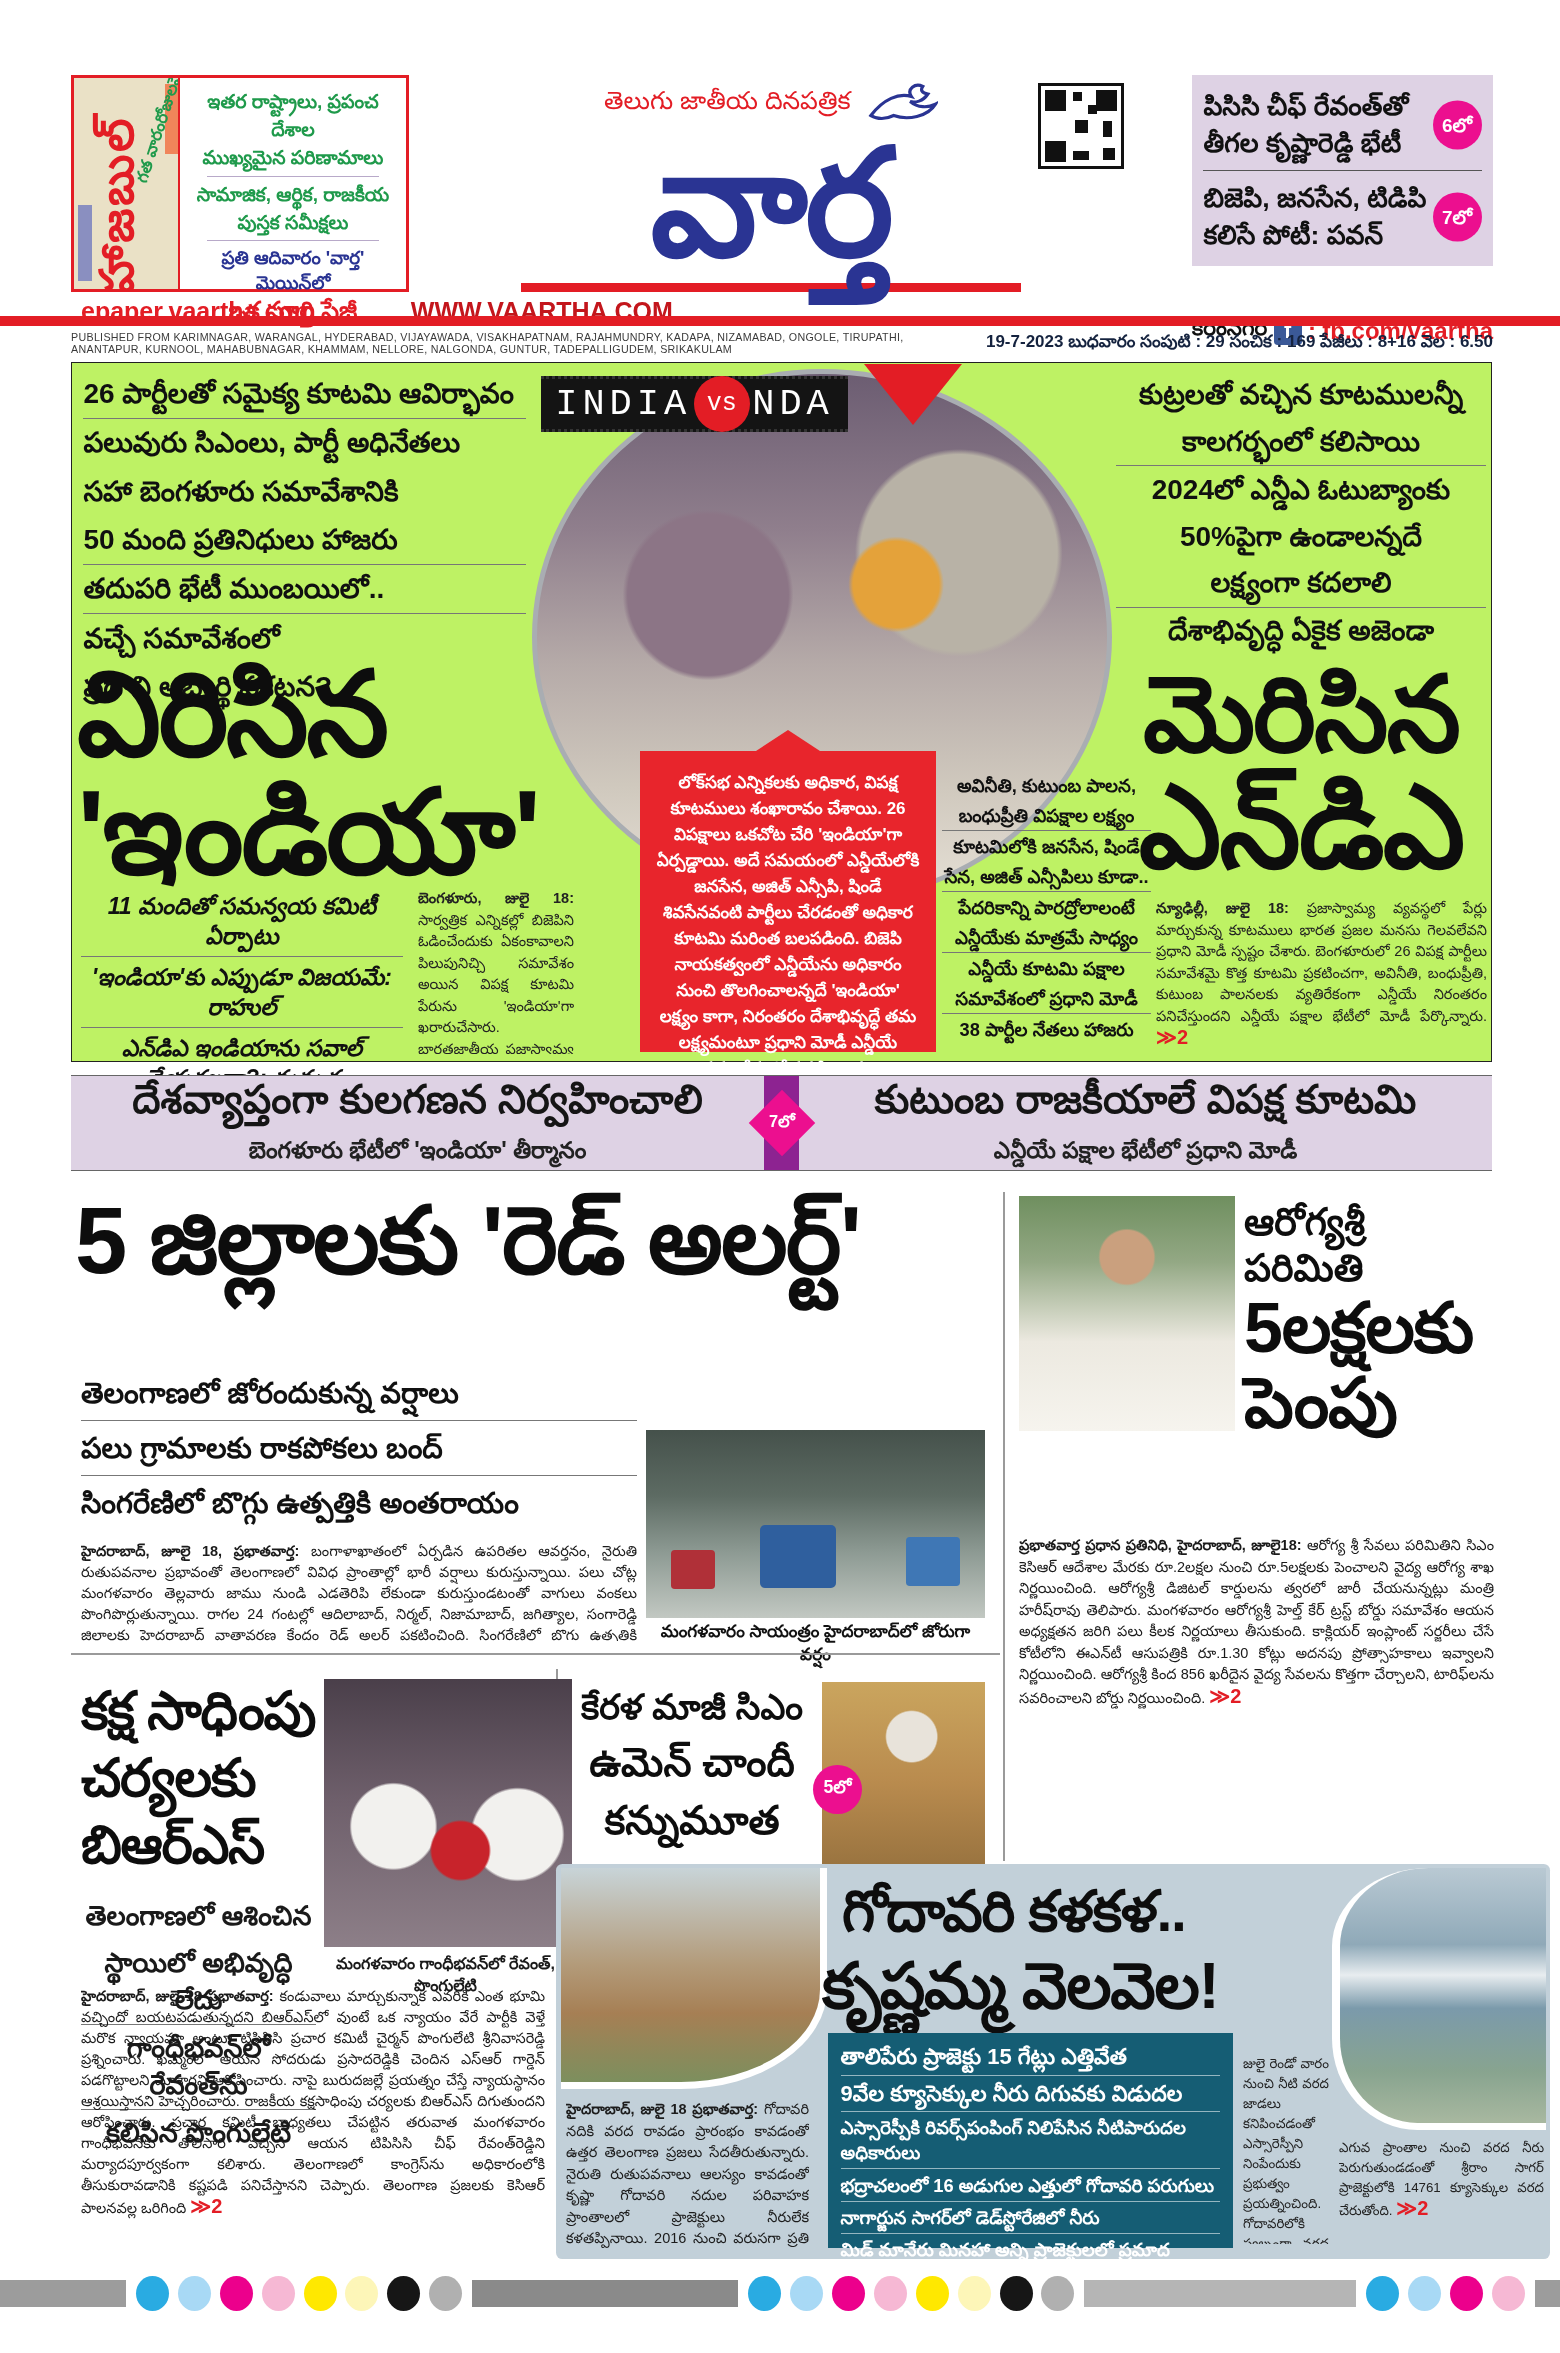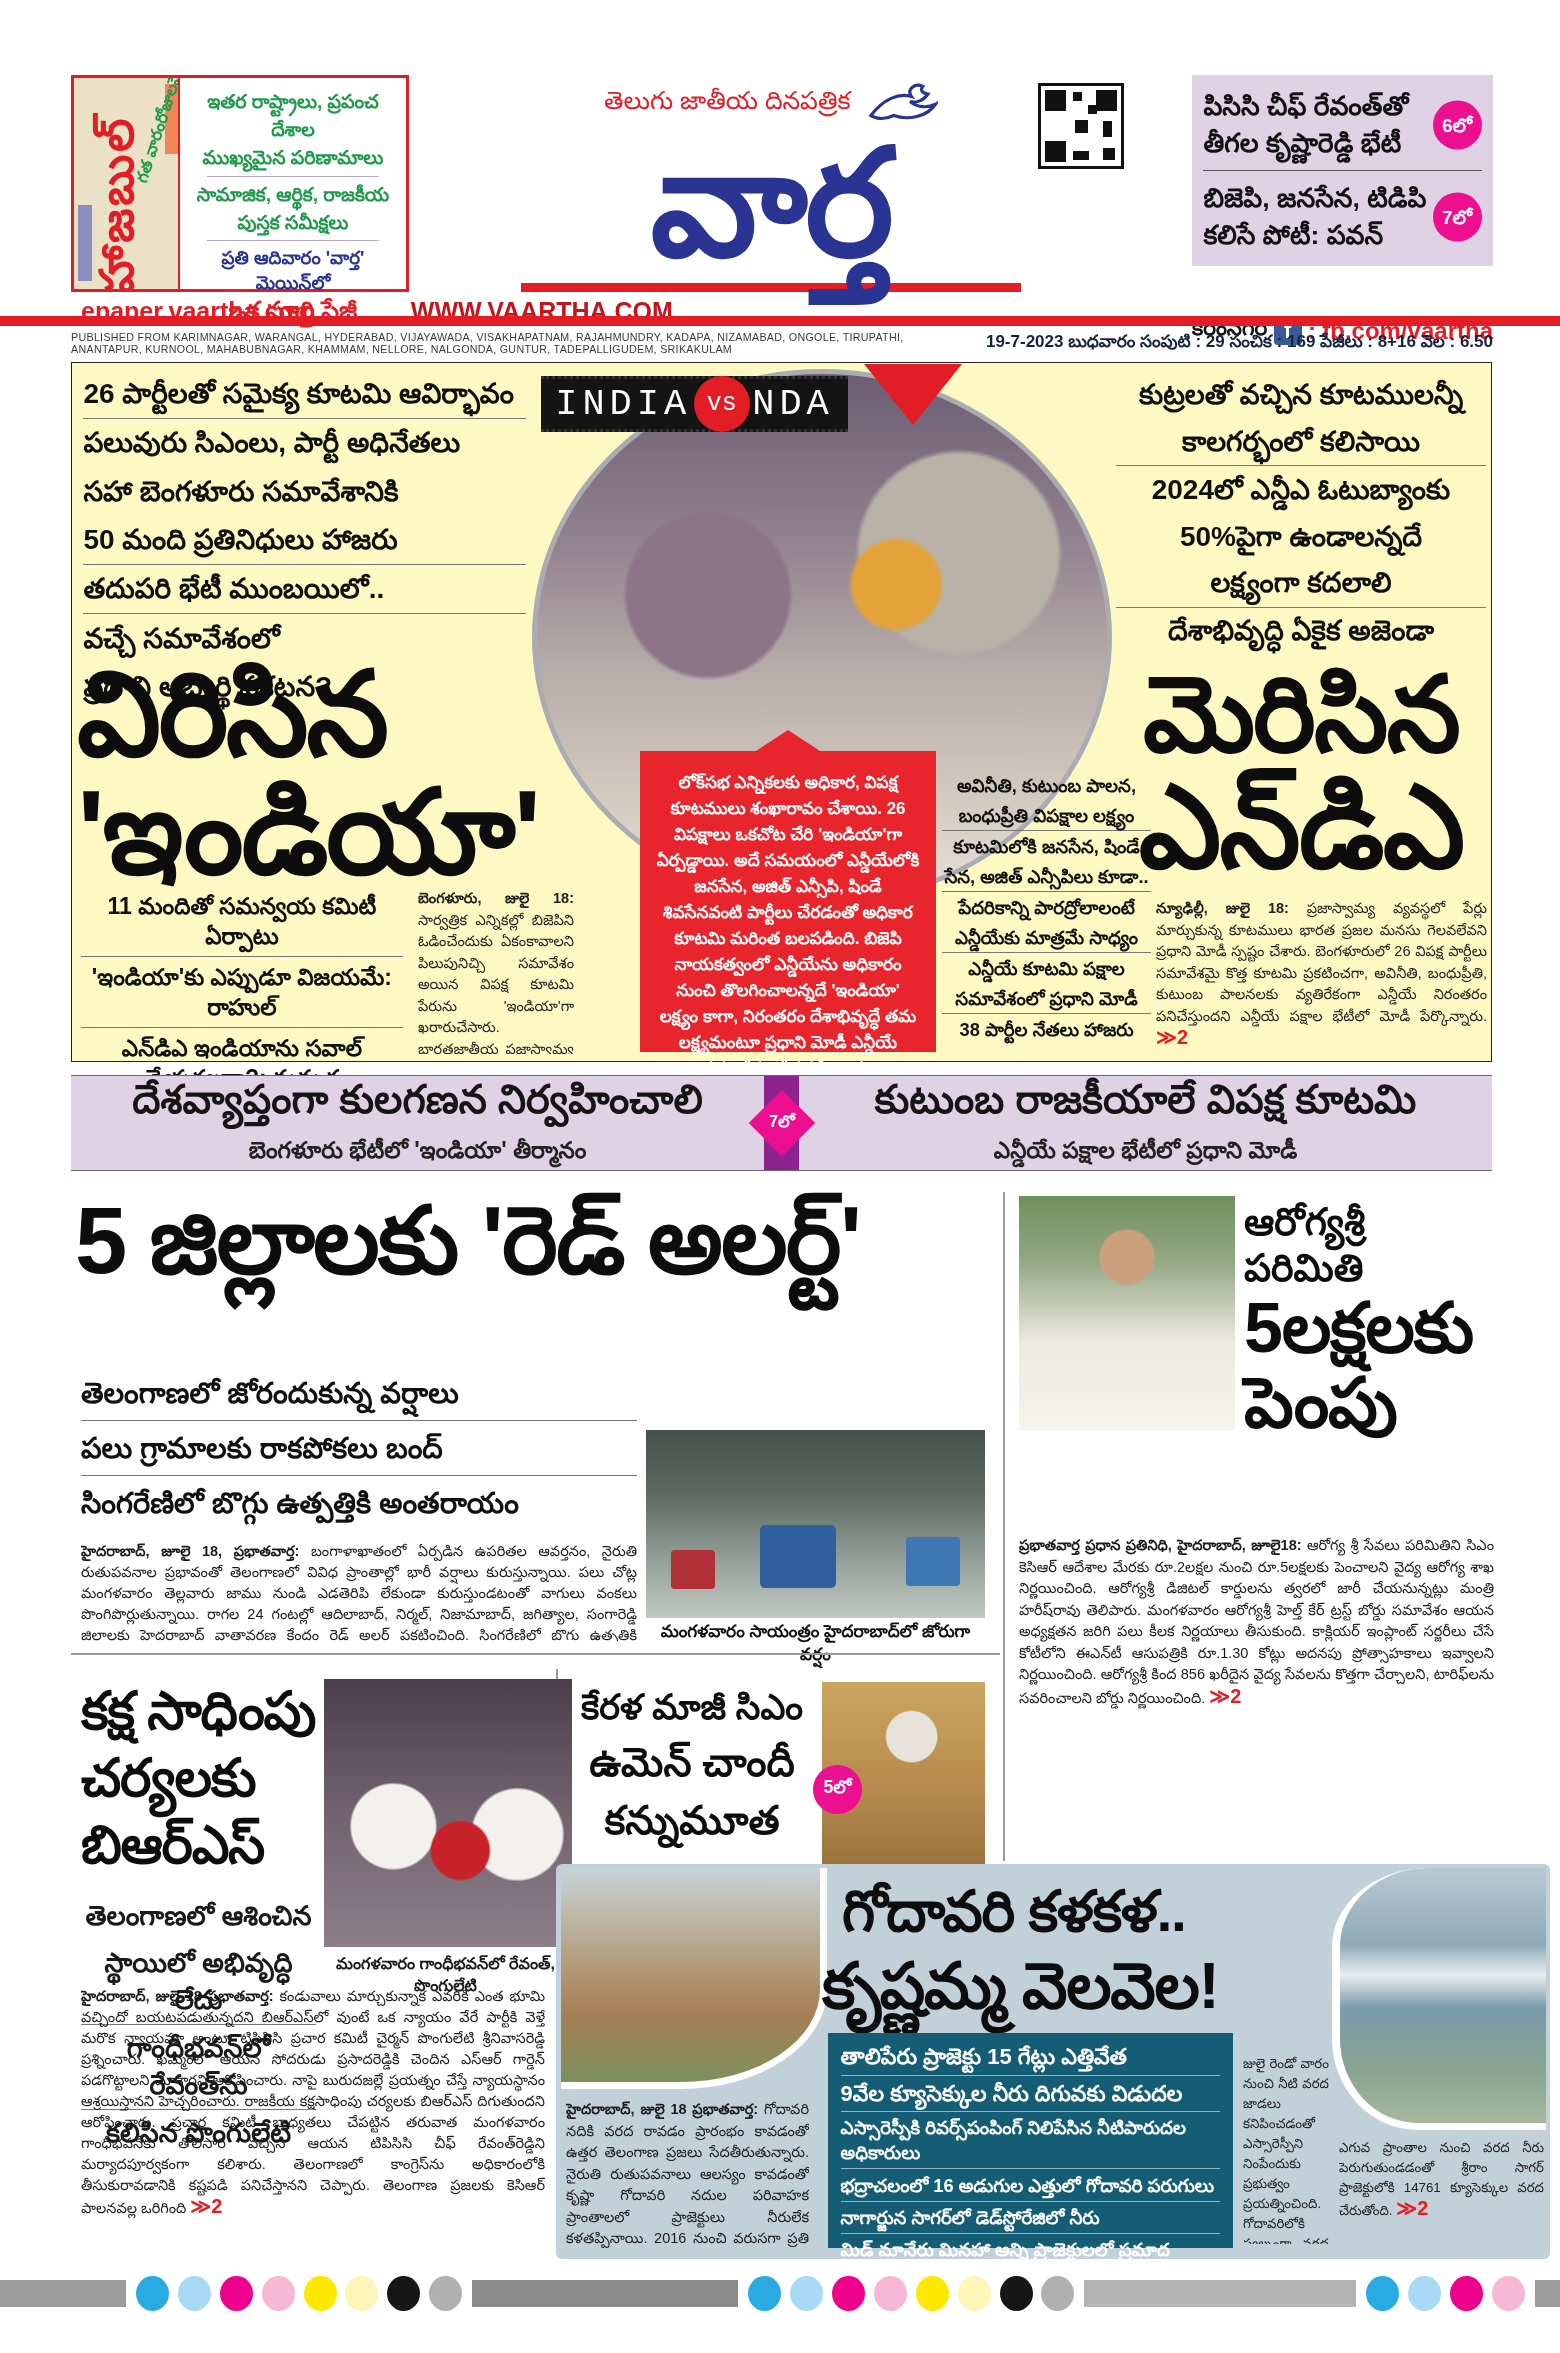--- a/index.html
+++ b/index.html
@@ -43,29 +43,29 @@
   .edition{font-size:21.5px;font-weight:800;color:#111;}
   .fb{display:flex;align-items:center;gap:6.3px;color:var(--brand-red,#e31d25);font-size:24px;font-weight:800;}
   .fb-ic{width:28px;height:28px;background:#3b5998;color:#fff;font-size:21.5px;font-weight:900;text-align:center;line-height:28px;border-radius:3.8px;}
 
   .red-rule{left:0;top:316px;width:1561px;height:10px;background:var(--brand-red,#e31d25);}
   .dateline{left:71px;top:331px;width:1422px;display:flex;justify-content:space-between;align-items:center;gap:19px;}
   .pub{font-size:10.7px;color:#3a3a3a;letter-spacing:0.3px;max-width:936px;}
   .issue{font-size:17px;font-weight:800;color:#15233f;white-space:nowrap;}
 
   
-  .top-box{left:71px;top:362px;width:1421px;height:700px;border:1.9px solid #222;background:#fef9c3;}
+  .top-box{left:71px;top:362px;width:1421px;height:700px;border:1.9px solid #222;background:#bef264;}
   .top-box .abs{position:absolute;}
   .tb-bullets{left:11.4px;top:6.3px;width:443px;}
   .tb-bline{font-size:28px;font-weight:700;color:#101010;padding:5.7px 0;line-height:37px;}
   .u{border-bottom:1.3px solid #777;}
   .tb-head{left:5px;top:292px;width:493px;}
   .tb-head1,.tb-head2{font-size:118px;font-weight:900;color:var(--head-black,#0d0d0d);line-height:1.0;letter-spacing:-2.5px;}
   .tb-subs{left:8.9px;top:523px;width:322px;text-align:center;}
-  .tb-sub{font-size:23px;font-weight:800;color:#111;line-height:30px;padding:5px 0;}
+  .tb-sub{font-size:23px;font-weight:800;color:#111;line-height:30px;padding:5px 0;font-style:italic;}
   .tb-body{left:346px;top:525px;width:156px;height:166px;font-size:14.5px;line-height:21.5px;text-align:justify;color:#222;overflow:hidden;}
   .lead{font-weight:800;}
   .jump{color:var(--brand-red,#e31d25);font-weight:900;font-size:20px;white-space:nowrap;}
 
   .tb-ellipse{left:460px;top:6.3px;width:580px;height:536px;border-radius:50%;border:5px solid #a9adb2;overflow:hidden;
     background:
       radial-gradient(circle at 30% 42%, #8c7586 0 16%, rgba(0,0,0,0) 17%),
       radial-gradient(circle at 63% 40%, #e4a23a 0 9%, rgba(0,0,0,0) 10%),
       radial-gradient(circle at 74% 34%, #b8b2a6 0 18%, rgba(0,0,0,0) 19%),
       linear-gradient(180deg,#6c5d72 0%,#907f8d 30%,#b5aaa8 55%,#cfc8bd 78%,#e6e0d6 100%);}

